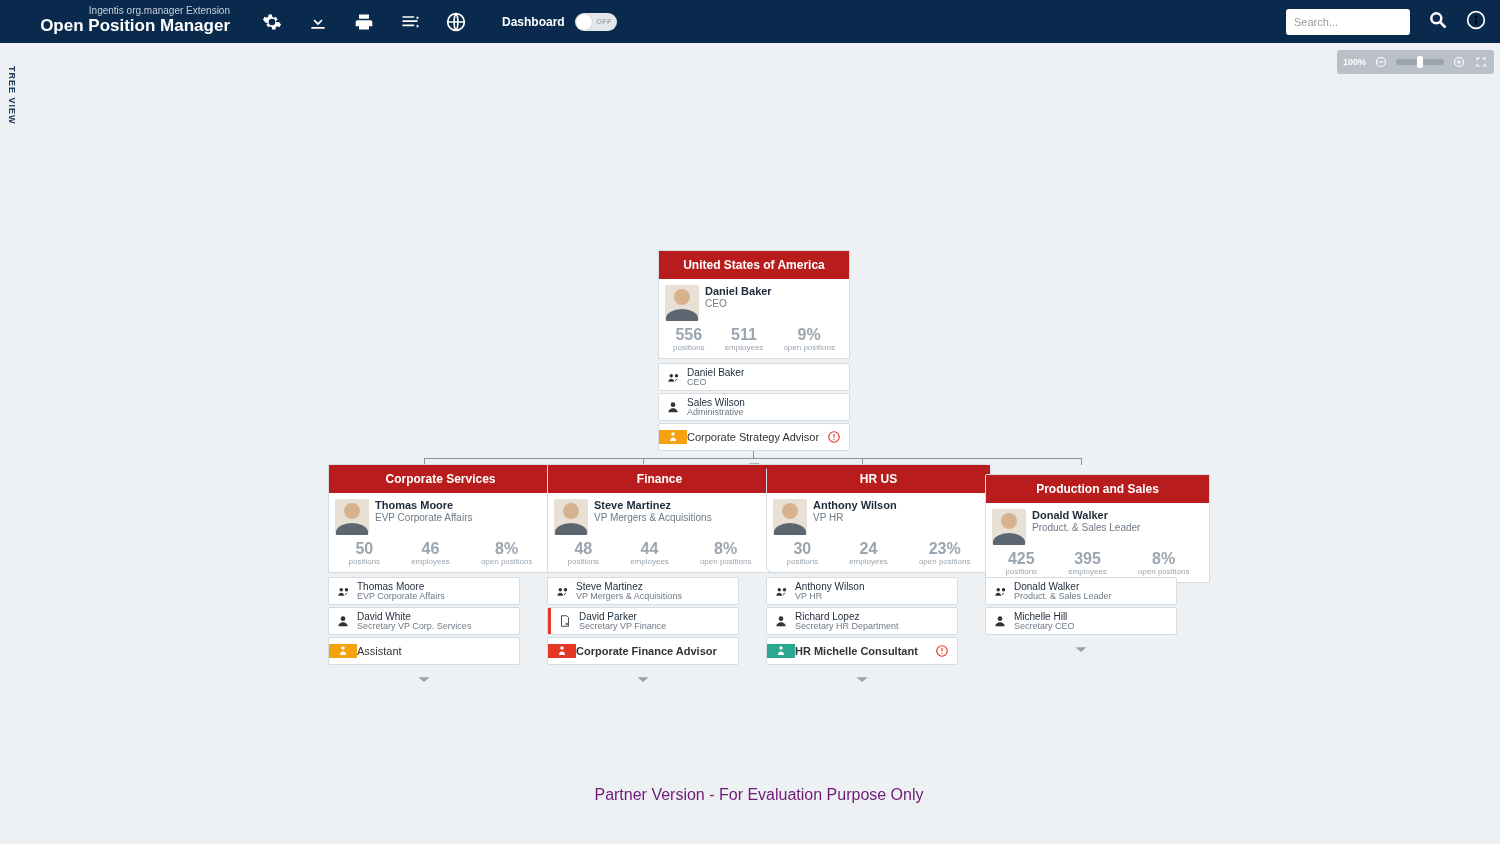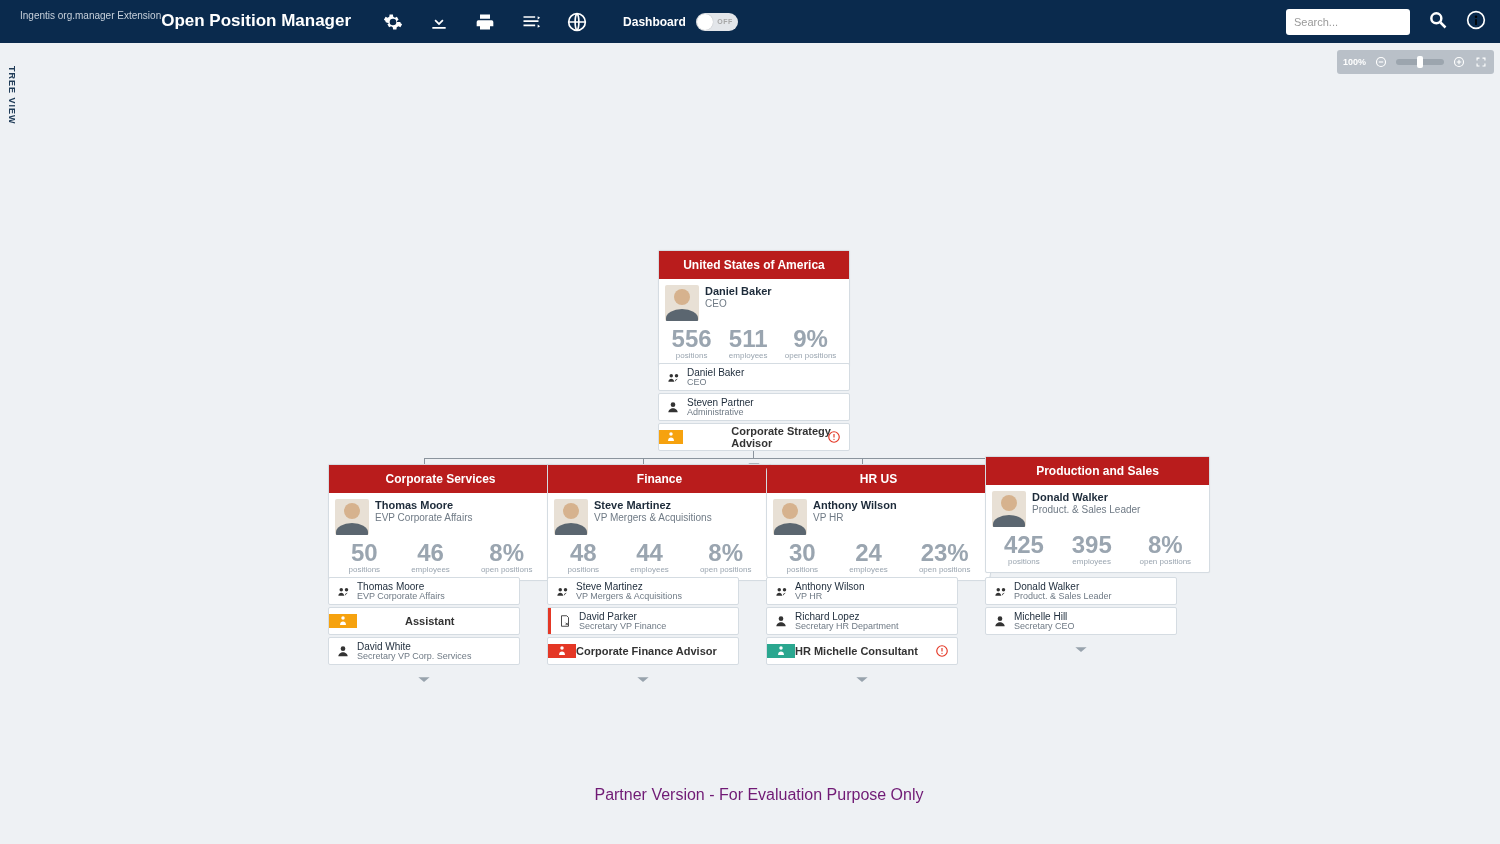--- a/index.html
+++ b/index.html
@@ -1,21 +1,21 @@
 <!DOCTYPE html>
 <html><head>
 <meta charset="utf-8">
 <style>
   * { box-sizing: border-box; }
   html, body { margin: 0; padding: 0; font-family: Arial, Helvetica, sans-serif; background: #eef1f4; height: 100%; }
   body { width: 1500px; height: 844px; overflow: hidden; position: relative; }
 
   
   .header { height: 43px; background: #0a2a4d; color: #fff; display: flex; align-items: center; padding: 0 14px 0 20px; position: relative; }
-  .header .title-block { display: flex; flex-direction: row; min-width: 210px; text-align: right; }
+  .header .title-block { display: flex; flex-direction: column; min-width: 210px; text-align: right; }
   .header .subtitle { font-size: 10px; color: #c7d0db; line-height: 1; }
   .header .title { font-size: 17px; font-weight: bold; line-height: 1.2; }
   .header .icons { display: flex; align-items: center; gap: 26px; margin-left: 32px; }
   .header .icons .hicon { width: 20px; height: 20px; display: flex; align-items: center; justify-content: center; cursor: pointer; fill: #fff; color:#fff;}
   .header .dash-wrap { display: flex; align-items: center; gap: 10px; margin-left: 36px; }
   .header .dash-label { font-size: 12px; font-weight: bold; }
   .toggle { width: 42px; height: 18px; border-radius: 10px; background: #e3e6ea; position: relative; cursor: pointer; display:flex; align-items:center; }
   .toggle .knob { width: 16px; height: 16px; border-radius: 50%; background: #fff; position: absolute; left: 1px; top: 1px; box-shadow: 0 0 1px rgba(0,0,0,.3);}
   .toggle .offtxt { font-size: 7px; color:#a6a6a6; position:absolute; right:5px; font-weight:bold; letter-spacing:.5px;}
   .header .right { margin-left: auto; display: flex; align-items: center; gap: 18px; }
@@ -44,34 +44,34 @@
   .ocard .chead { background: #b91c1c; color: #fff; text-align: center; font-size: 12px; font-weight: bold; padding: 7px 4px; }
   .ocard .cbody { display: flex; padding: 6px 8px 2px 6px; }
   .ocard .avatar { width: 34px; height: 36px; background: #e8e0d5; border-radius:2px; flex-shrink:0; position:relative; overflow:hidden;}
   .avatar .head { position:absolute; width:16px;height:16px;border-radius:50%; background:#d6b28e; top:4px;left:50%;transform:translateX(-50%);}
   .avatar .shoulders{ position:absolute; width:32px;height:18px;border-radius:50% 50% 0 0; background:#5b6670; bottom:-6px;left:50%;transform:translateX(-50%);}
   .ocard .pinfo { display:flex; flex-direction:column; margin-left:6px; padding-top:0;}
   .ocard .pname { font-size: 11px; font-weight: bold; color:#1d2b3a; }
   .ocard .ptitle { font-size: 10px; color:#6f7a85; margin-top:1px;}
   .ocard .stats { display:flex; justify-content:space-around; padding:4px 4px 6px 4px; border-top:none;}
   .ocard .stat { text-align:center; }
-  .ocard .snum { font-size: 24px; font-weight: bold; color:#9aa5b0; line-height:1;}
+  .ocard .snum { font-size: 16px; font-weight: bold; color:#9aa5b0; line-height:1;}
   .ocard .slbl { font-size: 8px; color:#9aa5b0; }
 
   .reports { position:absolute; display:flex; flex-direction:column; gap:2px; width:192px; }
   .row { display:flex; align-items:center; background:#fff; border:1px solid #d5dce2; height:28px; border-radius:2px; position:relative;}
   .row .rleft { width:28px; display:flex;align-items:center;justify-content:center; color:#333; }
   .row .rleft svg { width:14px;height:14px; fill:#333;}
   .row .rtxt { display:flex; flex-direction:column; justify-content:center; line-height:1.1; }
   .row .rname { font-size:10px; color:#1d2b3a; }
   .row .rtitle { font-size:9px; color:#6f7a85; }
   .row.orange .rleft { background:#f6a20e; }
   .row.orange .rleft svg { fill:#fff;}
   .row.orange { }
-  .row.orange .rname { color:#333; font-weight:bold; font-size:11px;padding-left:48px;}
+  .row.orange .rname { color:#333; font-weight:normal; font-size:11px;}
   .row.teal .rleft { background:#2aa78f; }
   .row.teal .rleft svg { fill:#fff;}
   .row.teal .rname { color:#333; font-weight:bold; font-size:11px;}
   .row.red .rleft { background:#e43725; }
   .row.red .rleft svg { fill:#fff;}
   .row.red .rname { color:#333; font-weight:bold; font-size:11px;}
   .row .alert { position:absolute; right:8px; width:14px;height:14px;}
   .row .redbar { position:absolute; left:0; top:0; bottom:0; width:3px; background:#e43725;}
   .row.withredbar .rleft{ margin-left:3px;}
 
@@ -81,21 +81,21 @@
   
   .conn { position:absolute; background:#8b949d; }
 
   
   .topcard { left: 640px; top: 207px; }
   .topreports { left: 640px; top: 320px; }
 
   .card-1 { left: 310px; top: 421px; }
   .card-2 { left: 529px; top: 421px; }
   .card-3 { left: 748px; top: 421px; border-radius: 7px; }
-  .card-4 { left: 967px; top: 413px; }
+  .card-4 { left: 967px; top: 431px; }
 
   .rep-1 { left:310px; top:534px; }
   .rep-2 { left:529px; top:534px; }
   .rep-3 { left:748px; top:534px; }
   .rep-4 { left:967px; top:534px; }
 
   
   .vline1 { left: 735px; top: 404px; width:1px; height:12px; }
   .hline1 { left: 406px; top: 415px; height:1px; width: 657px; }
   .vdrop { top:415px; width:1px; height:7px; }
@@ -234,21 +234,21 @@
         </div>
       </div>
       <div class="row">
         <div class="rleft">
           <svg viewBox="0 0 24 24">
             <circle cx="12" cy="8" r="4"></circle>
             <path d="M4 21c0-4 4-7 8-7s8 3 8 7z"></path>
           </svg>
         </div>
         <div class="rtxt">
-          <div class="rname">Steven Partner</div>
+          <div class="rname">Sales Wilson</div>
           <div class="rtitle">Administrative</div>
         </div>
       </div>
       <div class="row orange">
         <div class="rleft">
           <svg viewBox="0 0 24 24">
             <circle cx="12" cy="7" r="3"></circle>
             <path d="M7 18c0-3 2-5 5-5s5 2 5 5v1H7z"></path>
           </svg>
         </div>
@@ -298,41 +298,41 @@
         <div class="rleft">
           <svg viewBox="0 0 24 24">
             <path d="M4 20c0-3 3-5 5-5s5 2 5 5zM15 20c0-3 3-5 5-5M9 13a3 3 0 1 0 0-6 3 3 0 0 0 0 6zm9 0a3 3 0 1 0 0-6 3 3 0 0 0 0 6z"></path>
           </svg>
         </div>
         <div class="rtxt">
           <div class="rname">Thomas Moore</div>
           <div class="rtitle">EVP Corporate Affairs</div>
         </div>
       </div>
+      <div class="row">
+        <div class="rleft">
+          <svg viewBox="0 0 24 24">
+            <circle cx="12" cy="8" r="4"></circle>
+            <path d="M4 21c0-4 4-7 8-7s8 3 8 7z"></path>
+          </svg>
+        </div>
+        <div class="rtxt">
+          <div class="rname">David White</div>
+          <div class="rtitle">Secretary VP Corp. Services</div>
+        </div>
+      </div>
       <div class="row orange">
         <div class="rleft">
           <svg viewBox="0 0 24 24">
             <circle cx="12" cy="7" r="3"></circle>
             <path d="M7 18c0-3 2-5 5-5s5 2 5 5v1H7z"></path>
           </svg>
         </div>
         <div class="rtxt">
           <div class="rname">Assistant</div>
-        </div>
-      </div>
-      <div class="row">
-        <div class="rleft">
-          <svg viewBox="0 0 24 24">
-            <circle cx="12" cy="8" r="4"></circle>
-            <path d="M4 21c0-4 4-7 8-7s8 3 8 7z"></path>
-          </svg>
-        </div>
-        <div class="rtxt">
-          <div class="rname">David White</div>
-          <div class="rtitle">Secretary VP Corp. Services</div>
         </div>
       </div>
       <div class="expandarrow"><svg viewBox="0 0 20 12">
           <path d="M2 2l8 7 8-7z"></path>
         </svg></div>
     </div>
 
   <div class="ocard card-2">
     <div class="chead">Finance</div>
     <div class="cbody">

